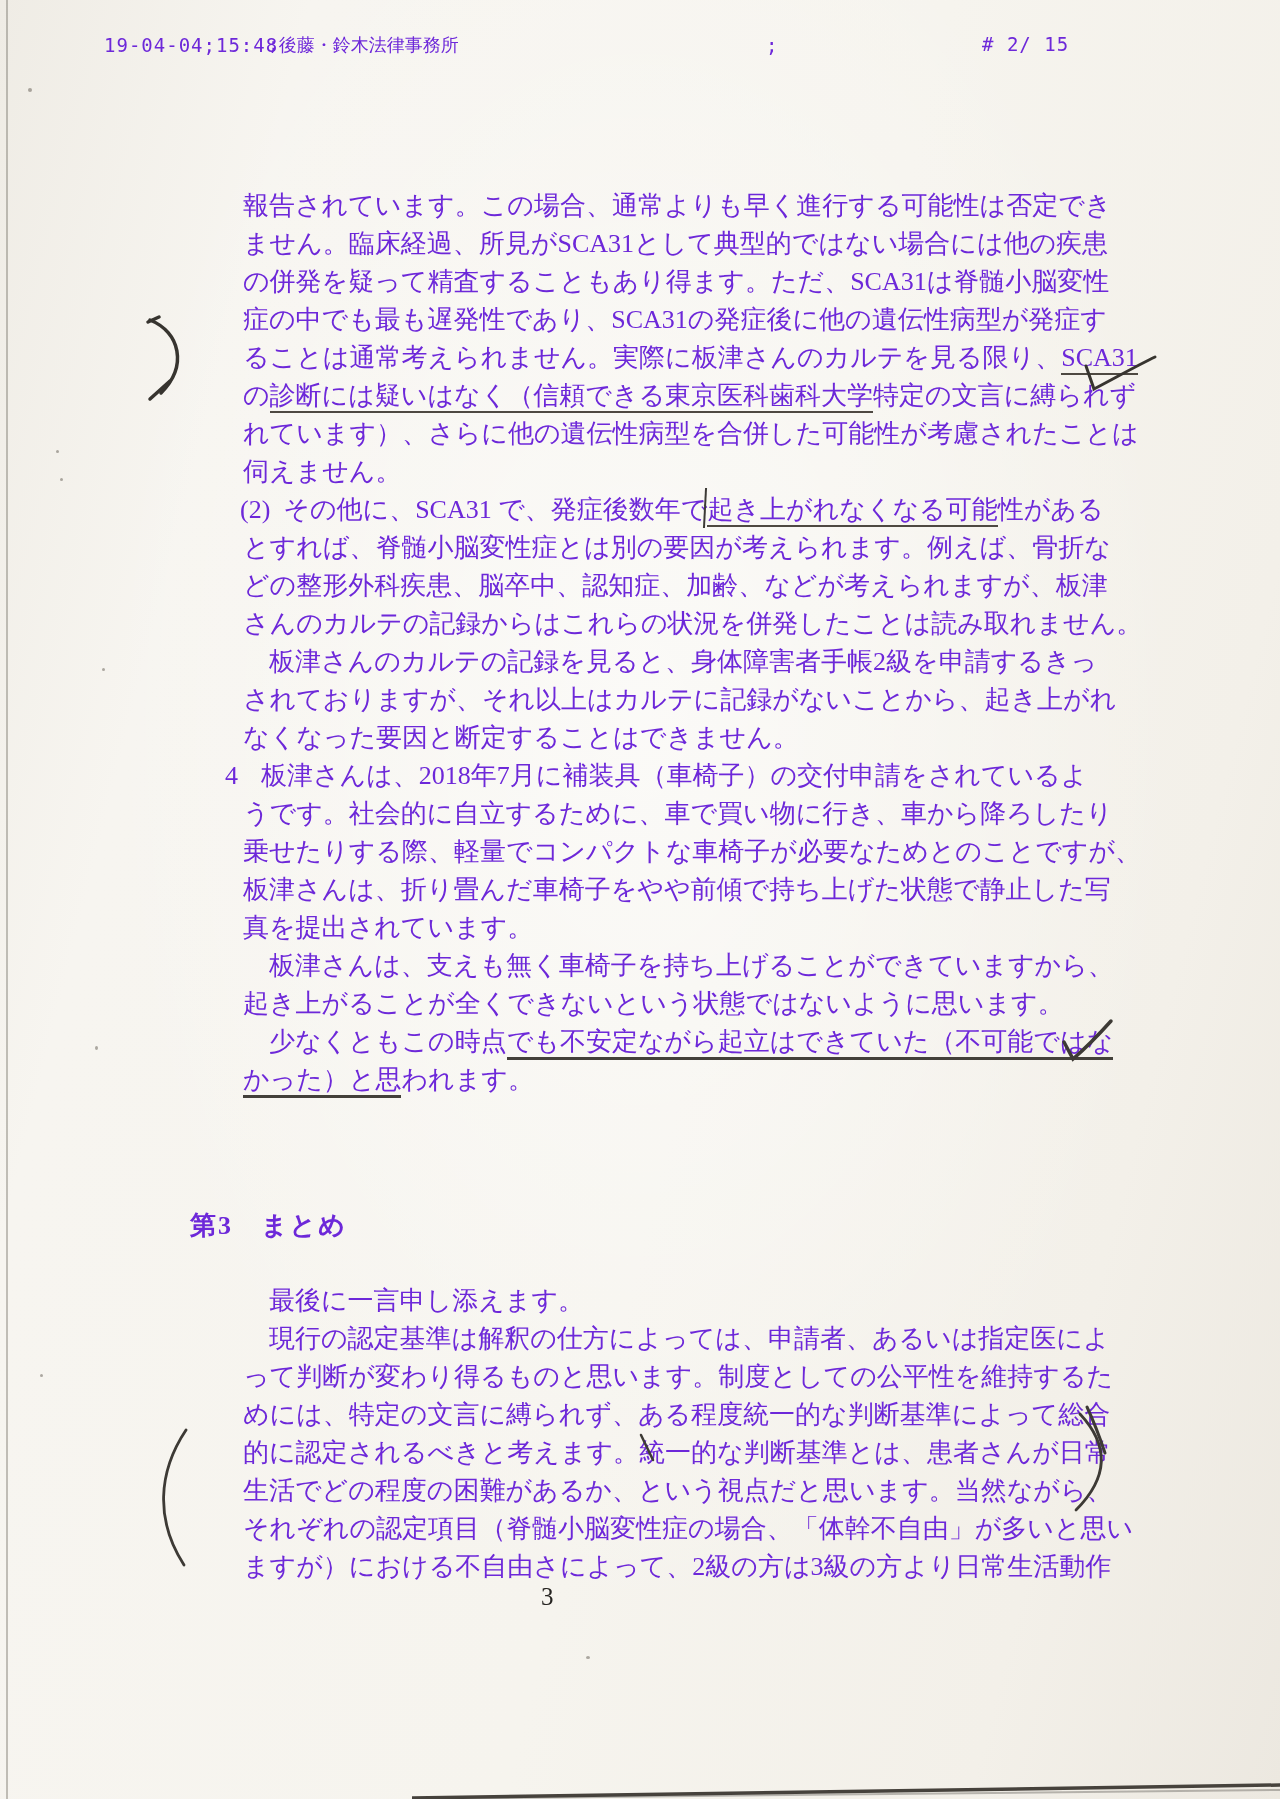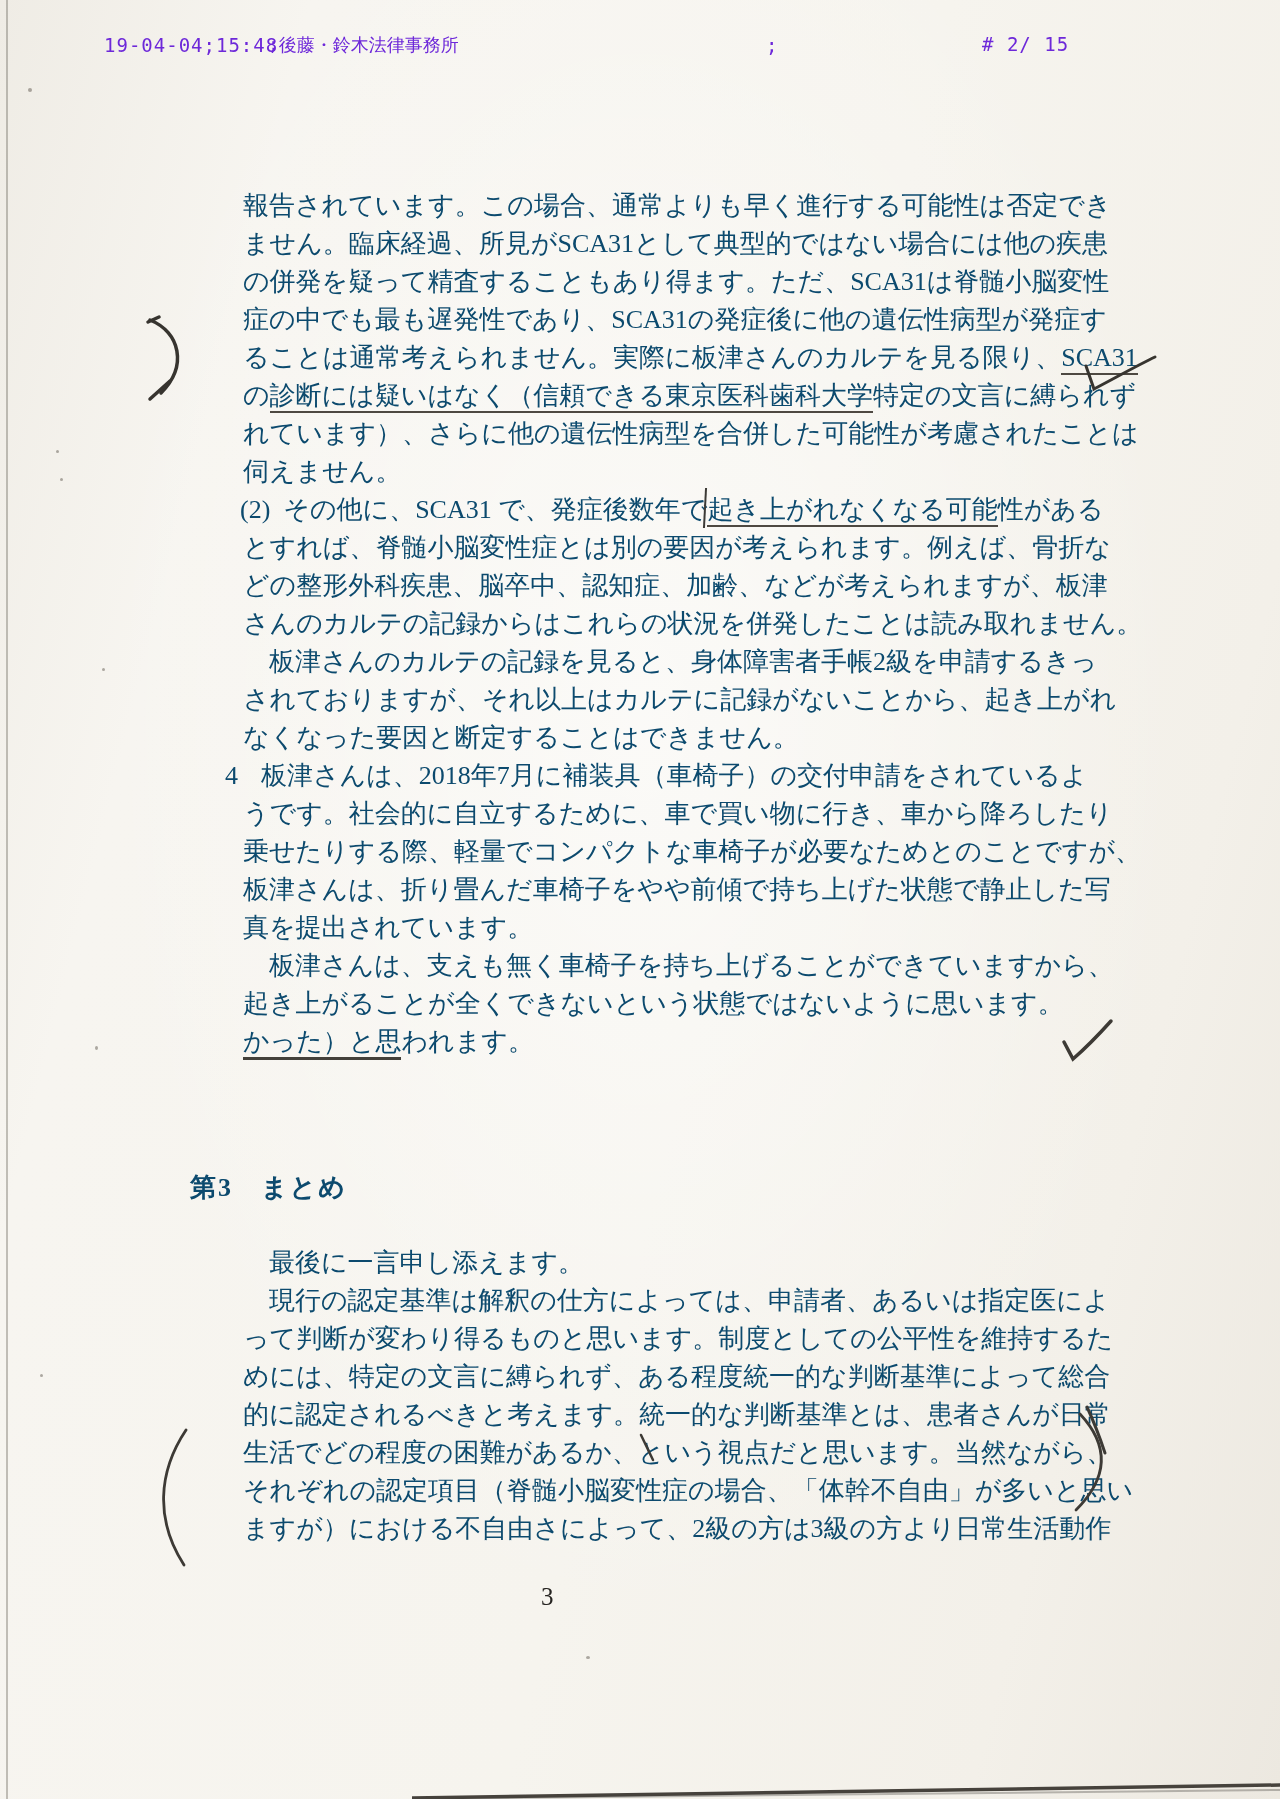--- a/index.html
+++ b/index.html
@@ -20,21 +20,21 @@
     font-family:"DejaVu Sans Mono","Liberation Mono",monospace;
     color:#6d28d9;font-size:19px;letter-spacing:1px;margin-top:6px;
   }
   .fax-header span{position:absolute;white-space:nowrap;}
   .fh-time{left:104px;top:28px;}
   .fh-sender{left:268px;top:27px;font-size:18px;letter-spacing:0;}
   .fh-sep{left:766px;top:28px;}
   .fh-page{left:982px;top:27px;}
   .doc-body{
     position:absolute;left:243px;top:187px;width:880px;
-    font-size:26px;color:#0c4a6e;white-space:nowrap;
+    font-size:26px;color:#6d28d9;white-space:nowrap;
   }
   .line{height:38px;line-height:38px;}
   .line.ind{padding-left:26px;}
   .marker{display:inline-block;}
   .marker.m2{margin-left:-3px;margin-right:13px;}
   .marker.m4{margin-left:-18px;margin-right:23px;}
   .heading{height:38px;line-height:38px;font-weight:bold;margin-left:-53px;letter-spacing:2px;margin-top:40px;}
   .spacer{width:1px;}
   .seg{display:inline;}
   .seg.u{border-bottom:2.5px solid #4e4942;padding-bottom:1px;}
@@ -79,20 +79,21 @@
     <div class="line ind"><span class="seg">板津さんのカルテの記録を見ると、身体障害者手帳2級を申請するきっ</span></div>
     <div class="line"><span class="seg">されておりますが、それ以上はカルテに記録がないことから、起き上がれ</span></div>
     <div class="line"><span class="seg">なくなった要因と断定することはできません。</span></div>
     <div class="line"><span class="marker m4">4</span><span class="seg">板津さんは、2018年7月に補装具（車椅子）の交付申請をされているよ</span></div>
     <div class="line"><span class="seg">うです。社会的に自立するために、車で買い物に行き、車から降ろしたり</span></div>
     <div class="line"><span class="seg">乗せたりする際、軽量でコンパクトな車椅子が必要なためとのことですが、</span></div>
     <div class="line"><span class="seg">板津さんは、折り畳んだ車椅子をやや前傾で持ち上げた状態で静止した写</span></div>
     <div class="line"><span class="seg">真を提出されています。</span></div>
     <div class="line ind"><span class="seg">板津さんは、支えも無く車椅子を持ち上げることができていますから、</span></div>
     <div class="line"><span class="seg">起き上がることが全くできないという状態ではないように思います。</span></div>
+    <div class="line ind"><span class="seg">少なくともこの時点</span><span class="seg u heavy">でも不安定ながら起立はできていた（不可能ではな</span></div>
     <div class="line"><span class="seg u heavy">かった）と思</span><span class="seg">われます。</span></div>
     <div class="spacer" style="height: 68px;"></div>
     <div class="heading">第3　まとめ</div>
     <div class="spacer" style="height: 37px;"></div>
     <div class="line ind"><span class="seg">最後に一言申し添えます。</span></div>
     <div class="line ind"><span class="seg">現行の認定基準は解釈の仕方によっては、申請者、あるいは指定医によ</span></div>
     <div class="line"><span class="seg">って判断が変わり得るものと思います。制度としての公平性を維持するた</span></div>
     <div class="line"><span class="seg">めには、特定の文言に縛られず、ある程度統一的な判断基準によって総合</span></div>
     <div class="line"><span class="seg">的に認定されるべきと考えます。統一的な判断基準とは、患者さんが日常</span></div>
     <div class="line"><span class="seg">生活でどの程度の困難があるか、という視点だと思います。当然ながら、</span></div>

